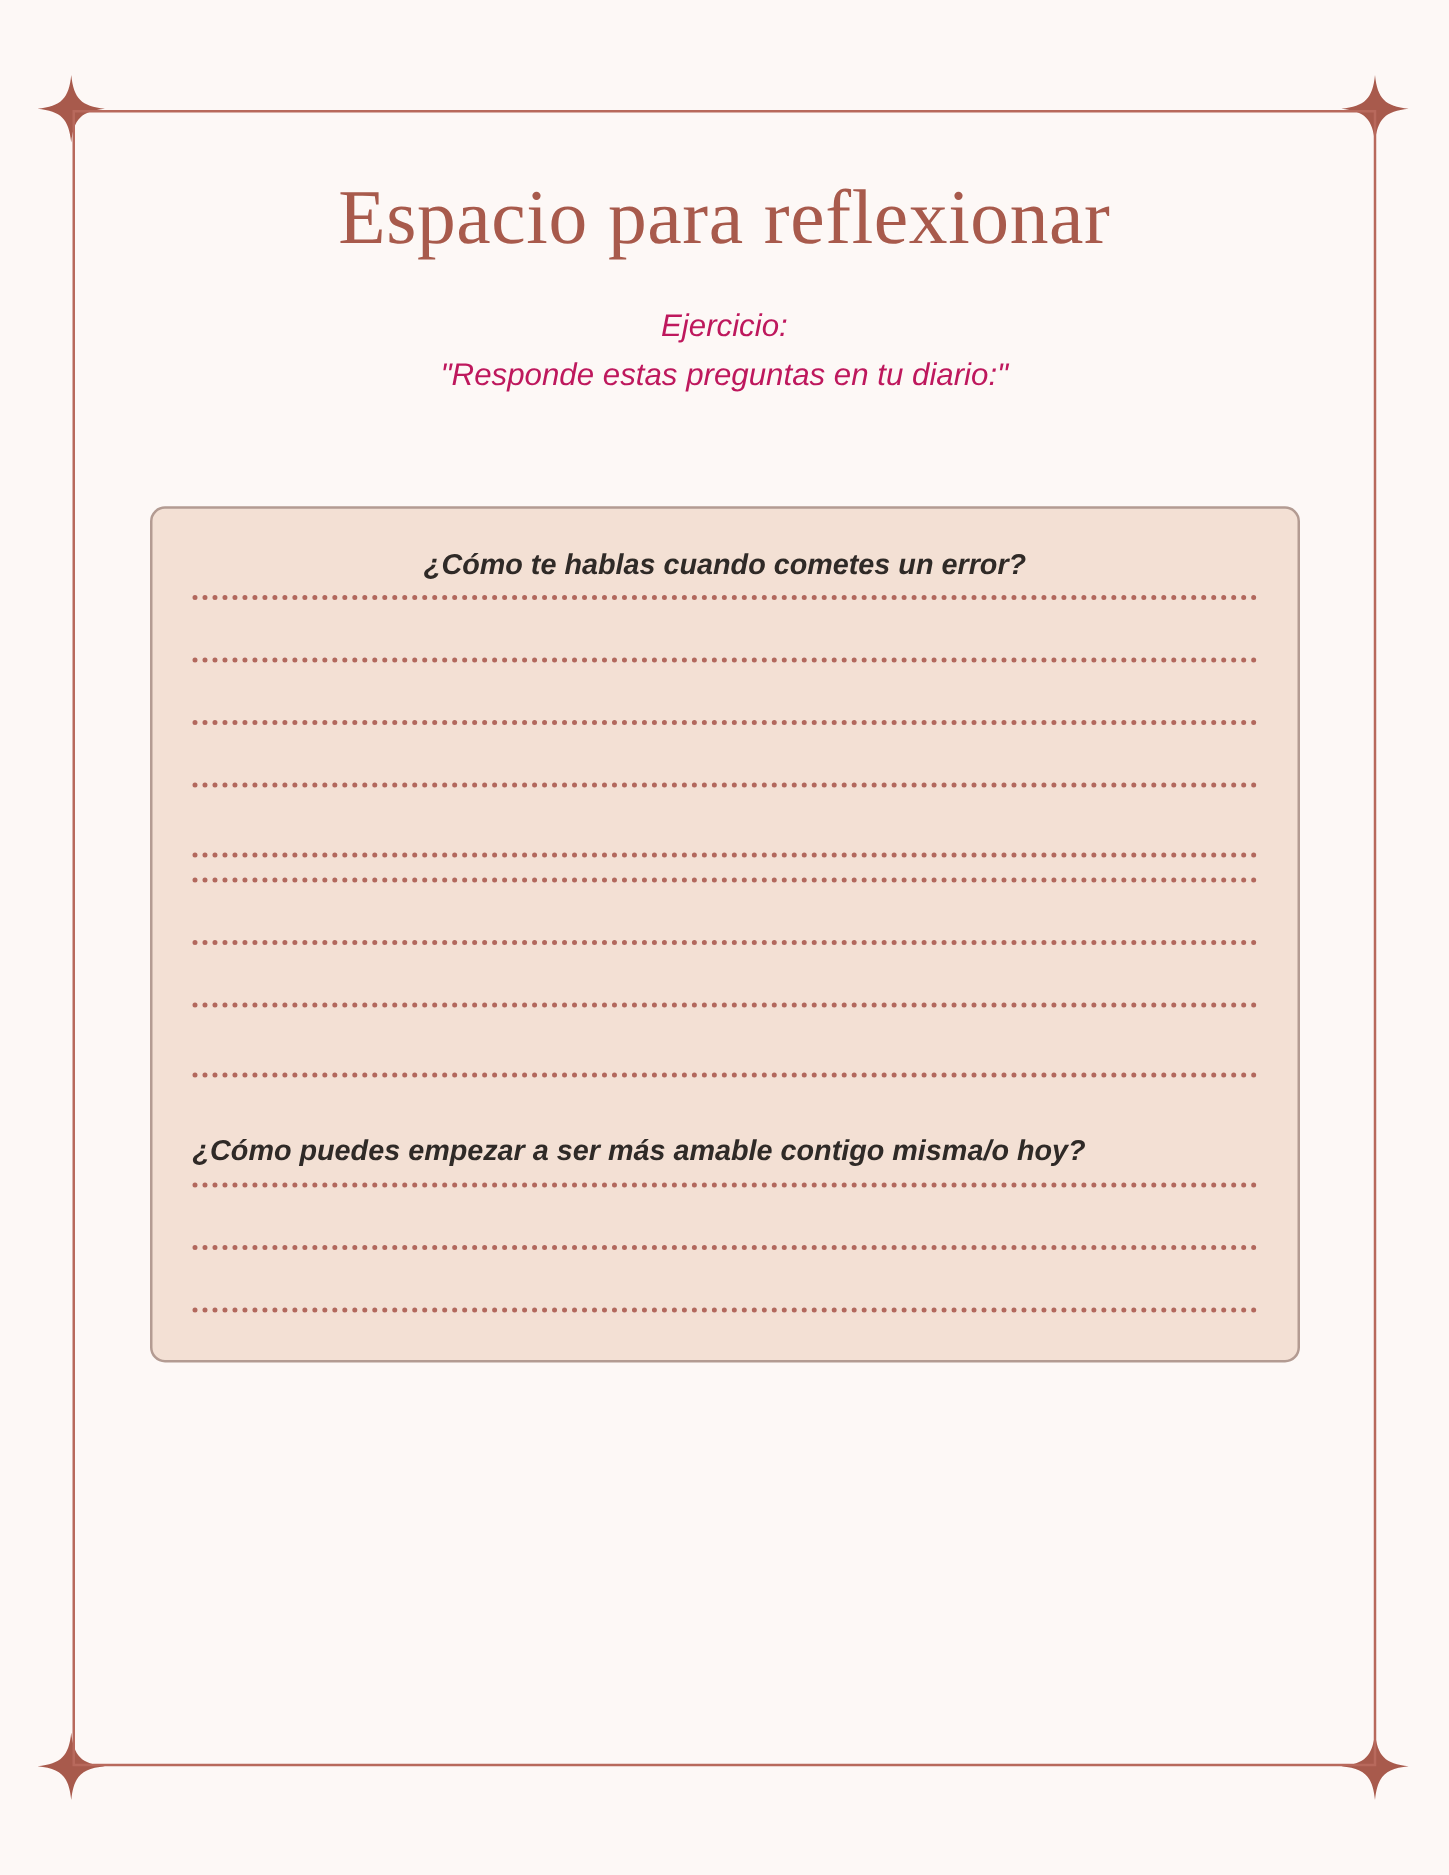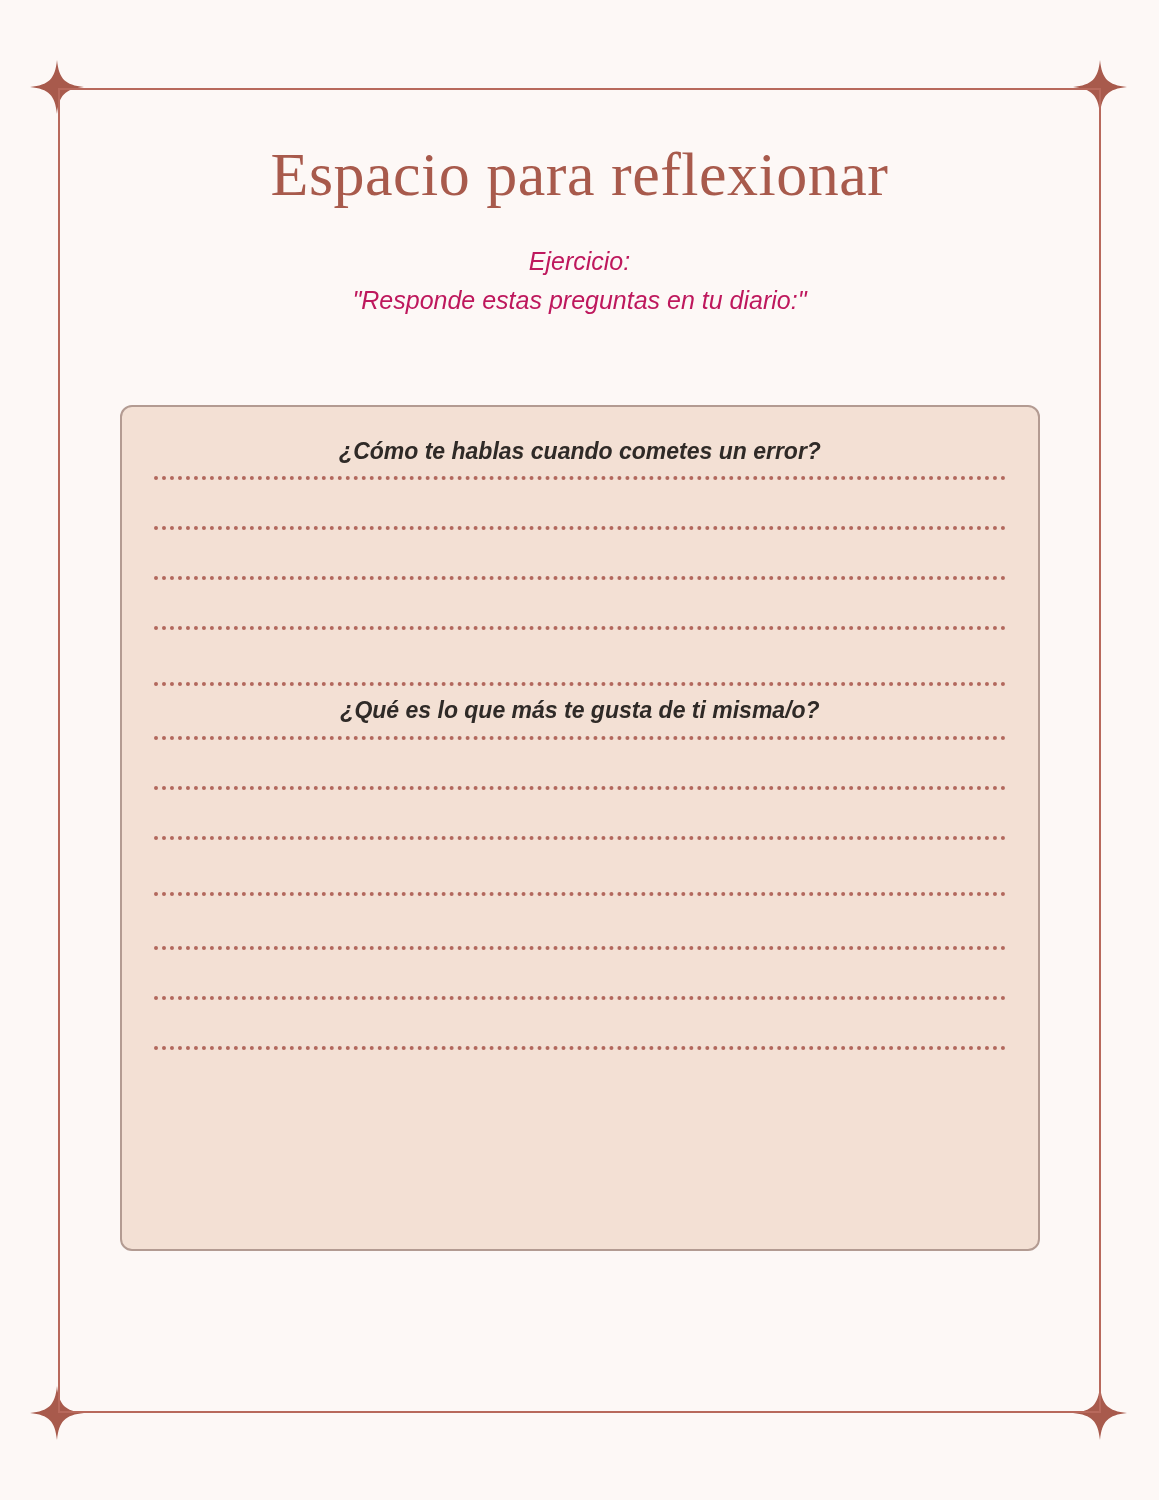--- a/index.html
+++ b/index.html
@@ -68,21 +68,21 @@
     color: #be185d;
     line-height: 1.55;
     margin-top: 34px;
   }
 
   .answer-card {
     position: absolute;
     left: 62px;
     top: 317px;
     width: 920px;
-    height: 846px;
+    height: 685px;
     background: #f3e0d4;
     border: 2px solid #b39b92;
     border-radius: 12px;
     box-sizing: border-box;
     padding: 28px 32px 20px 32px;
   }
 
   .question {
     font-family: "Liberation Sans", sans-serif;
     font-weight: bold;
@@ -148,31 +148,31 @@
     <div class="sp-46"></div>
     <div class="rule"></div>
     <div class="sp-46"></div>
     <div class="rule"></div>
     <div class="sp-46"></div>
     <div class="rule"></div>
     <div class="sp-52"></div>
     <div class="rule"></div>
 
     <div class="sp-8"></div>
-    <div class="question center">¿Qué es lo que más te gusta de ti misma/o?</div>
     <div class="sp-8"></div>
     <div class="rule"></div>
     <div class="sp-46"></div>
     <div class="rule"></div>
     <div class="sp-46"></div>
     <div class="rule"></div>
     <div class="sp-52"></div>
     <div class="rule"></div>
 
     <div class="sp-42"></div>
+    <div class="question justify">¿Cómo puedes empezar a ser más amable contigo misma/o hoy?</div>
     <div class="sp-8"></div>
     <div class="rule"></div>
     <div class="sp-46"></div>
     <div class="rule"></div>
     <div class="sp-46"></div>
     <div class="rule"></div>
 
   </div>
 </div>
 

